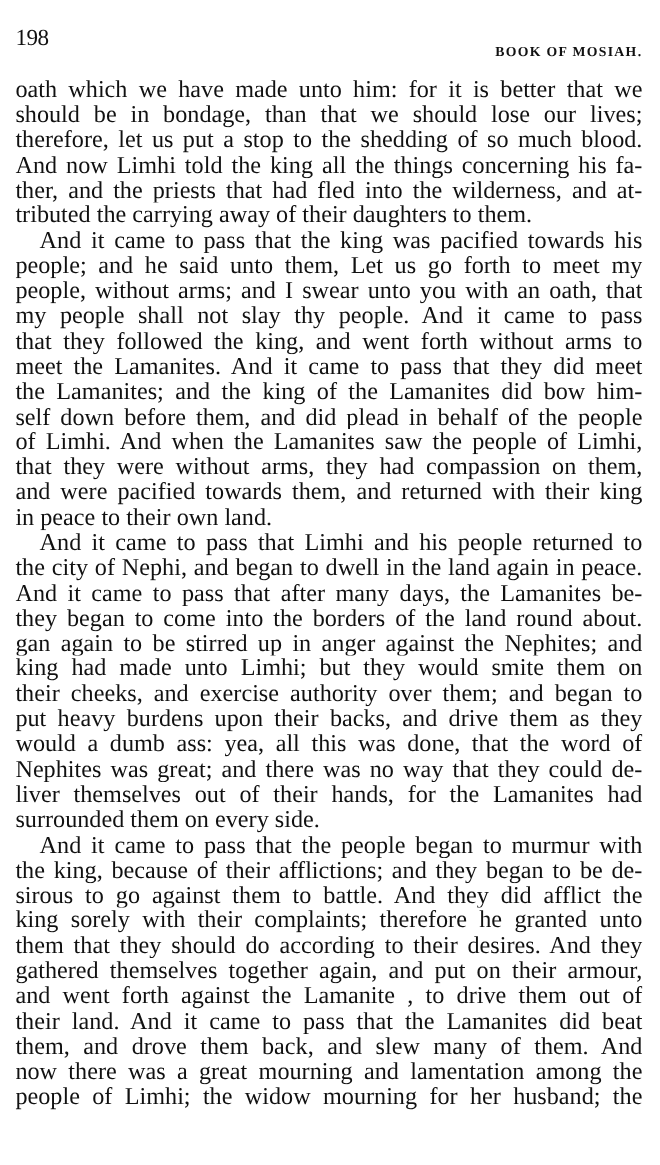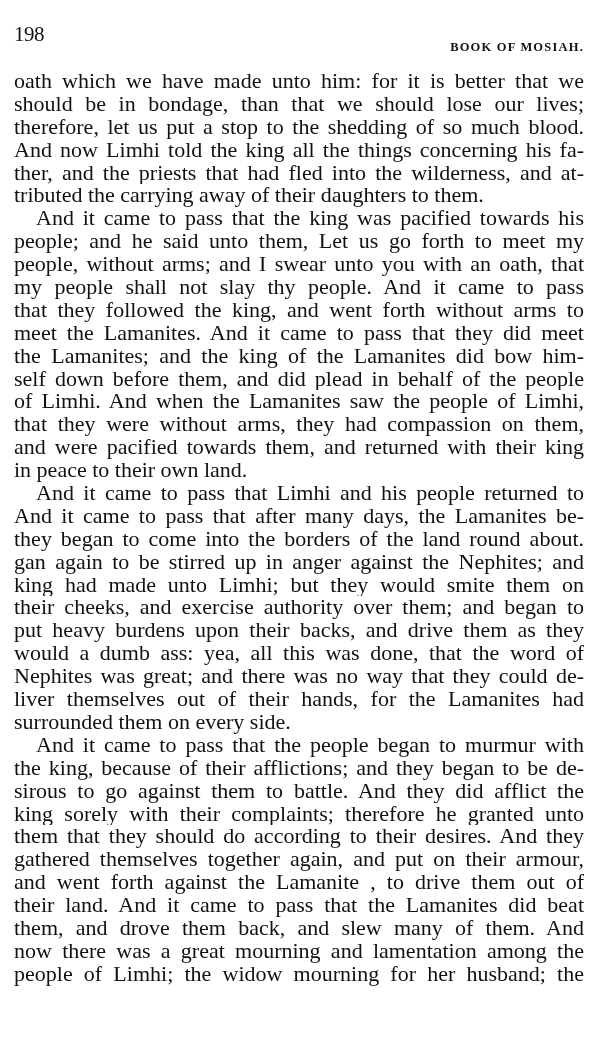--- a/index.html
+++ b/index.html
@@ -41,20 +41,21 @@
       <span class="line">meet the Lamanites. And it came to pass that they did meet</span>
       <span class="line">the Lamanites; and the king of the Lamanites did bow him-</span>
       <span class="line">self down before them, and did plead in behalf of the people</span>
       <span class="line">of Limhi. And when the Lamanites saw the people of Limhi,</span>
       <span class="line">that they were without arms, they had compassion on them,</span>
       <span class="line">and were pacified towards them, and returned with their king</span>
       <span class="line last">in peace to their own land.</span>
     </div>
     <div>
       <span class="line indent">And it came to pass that Limhi and his people returned to</span>
+      <span class="line">the city of Nephi, and began to dwell in the land again in peace.</span>
       <span class="line">And it came to pass that after many days, the Lamanites be-</span>
       <span class="line">they began to come into the borders of the land round about.</span>
       <span class="line">gan again to be stirred up in anger against the Nephites; and</span>
       <span class="line">king had made unto Limhi; but they would smite them on</span>
       <span class="line">their cheeks, and exercise authority over them; and began to</span>
       <span class="line">put heavy burdens upon their backs, and drive them as they</span>
       <span class="line">would a dumb ass: yea, all this was done, that the word of</span>
       <span class="line">Nephites was great; and there was no way that they could de-</span>
       <span class="line">liver themselves out of their hands, for the Lamanites had</span>
       <span class="line last">surrounded them on every side.</span>

